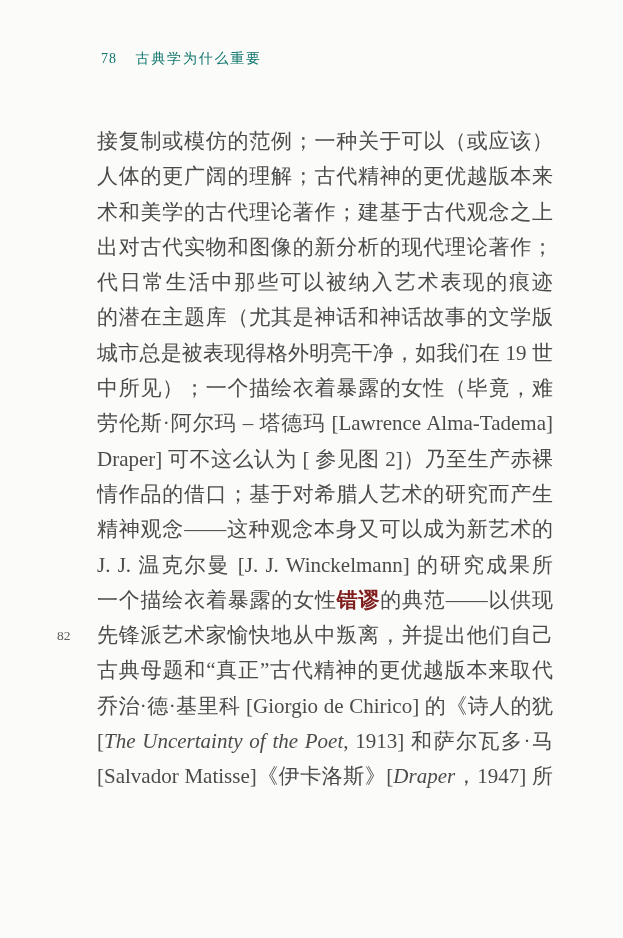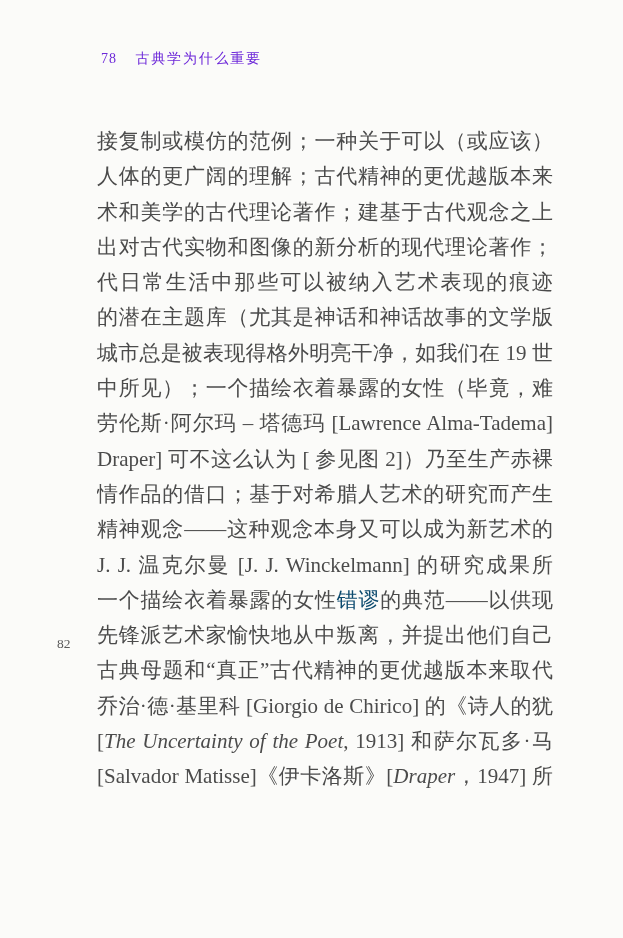--- a/index.html
+++ b/index.html
@@ -17,57 +17,56 @@
     width: 623px;
     height: 938px;
     overflow: hidden;
     background: #fbfbf9;
   }
   .running-header {
     position: absolute;
     top: 50px;
     left: 101px;
     font-size: 14px;
-    color: #6d28d9;
+    color: #0f766e;
     white-space: nowrap;
   }
   .running-header .pagenum {
     letter-spacing: 1px;
   }
   .running-header .booktitle {
     margin-left: 15px;
     letter-spacing: 1.8px;
   }
   .margin-num {
     position: absolute;
     top: 628px;
     left: 57px;
     font-size: 13.5px;
     color: #5b5b5b;
-    margin-top: 8px;
   }
   .body-text {
     position: absolute;
     top: 124px;
     left: 97px;
     width: 456px;
     font-size: 21px;
     color: #4b4b4b;
   }
   .line {
     height: 35.3px;
     line-height: 35.3px;
     text-align: justify;
     text-align-last: justify;
     overflow: hidden;
     white-space: normal;
   }
   .line .bold {
-    font-weight: normal;
-    color: #0c4a6e;
+    font-weight: bold;
+    color: #7f1d1d;
   }
   .line .italic {
     font-style: italic;
   }
 </style>
 </head>
 <body>
 
 <div class="page">
 

